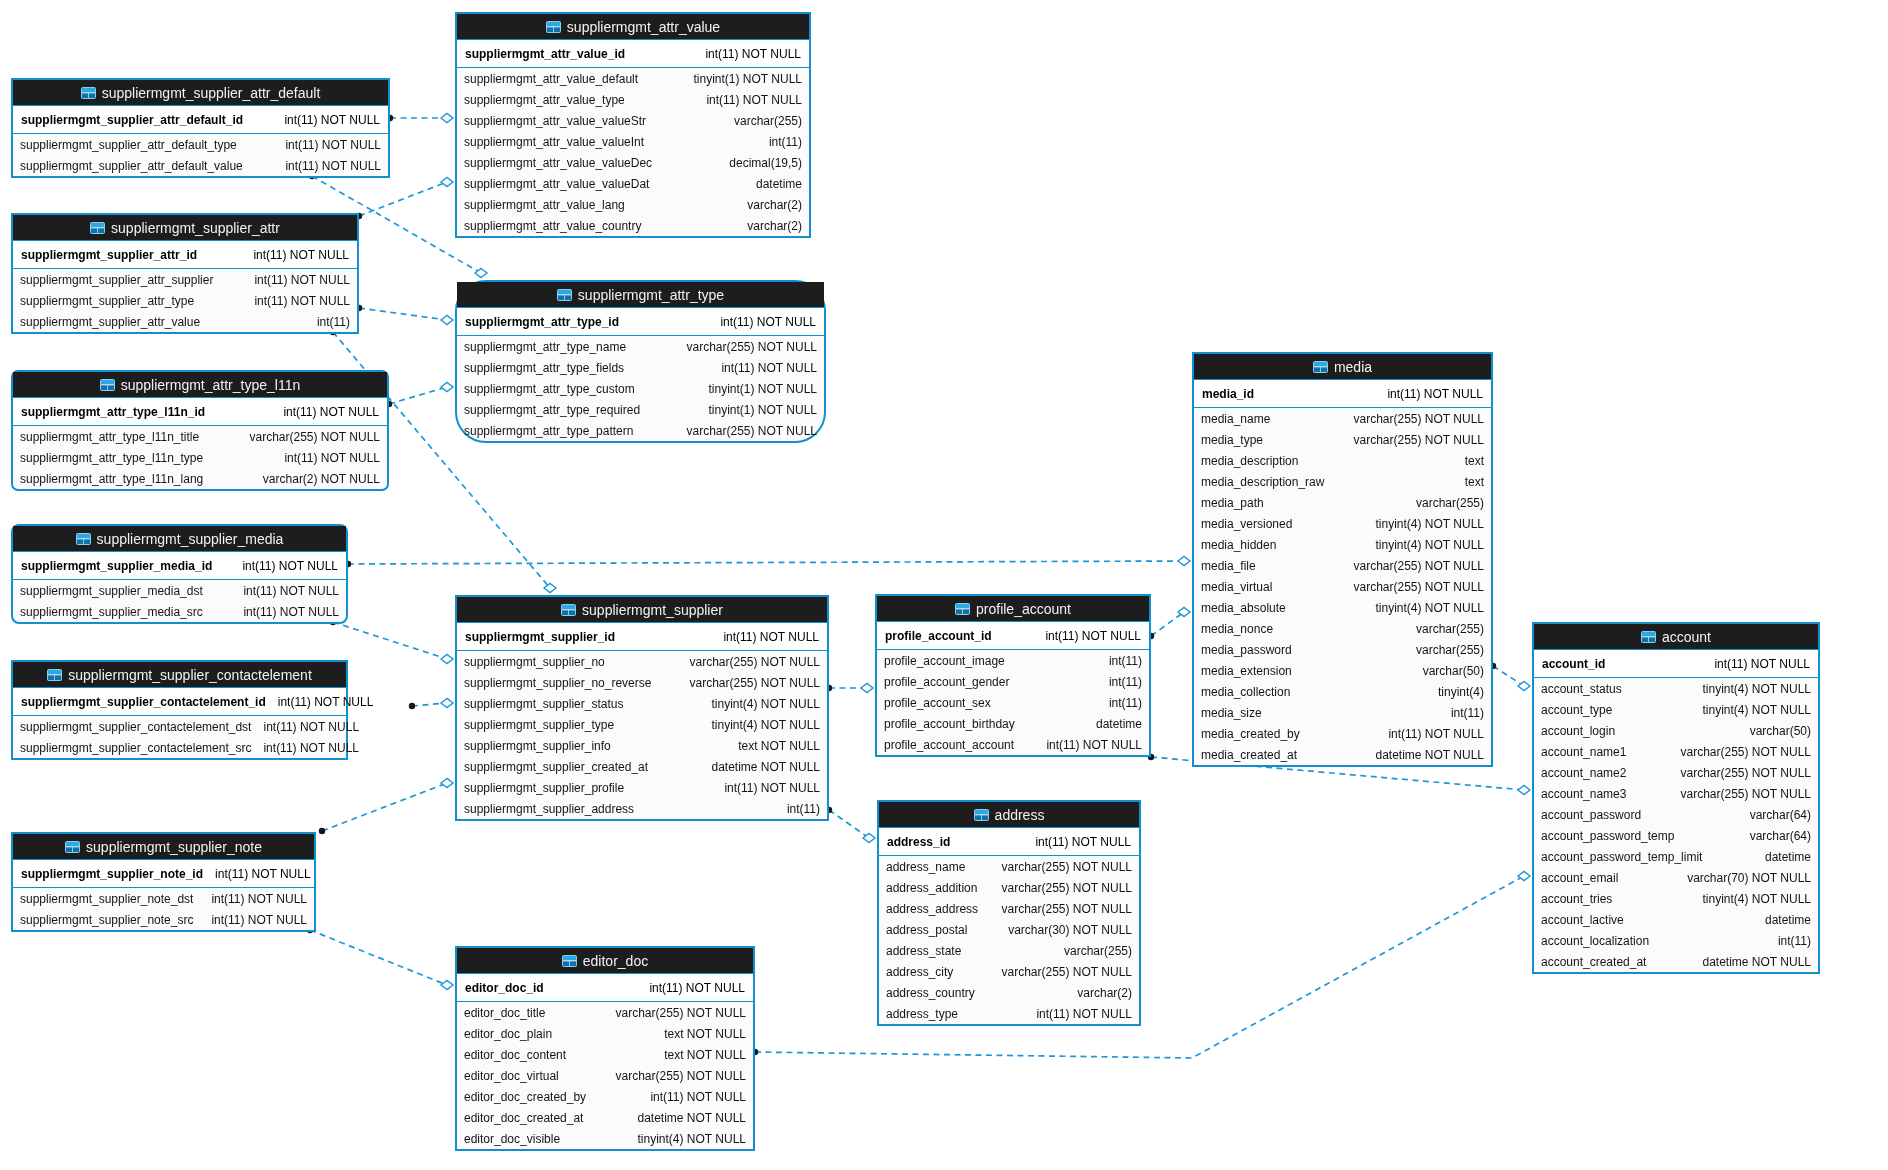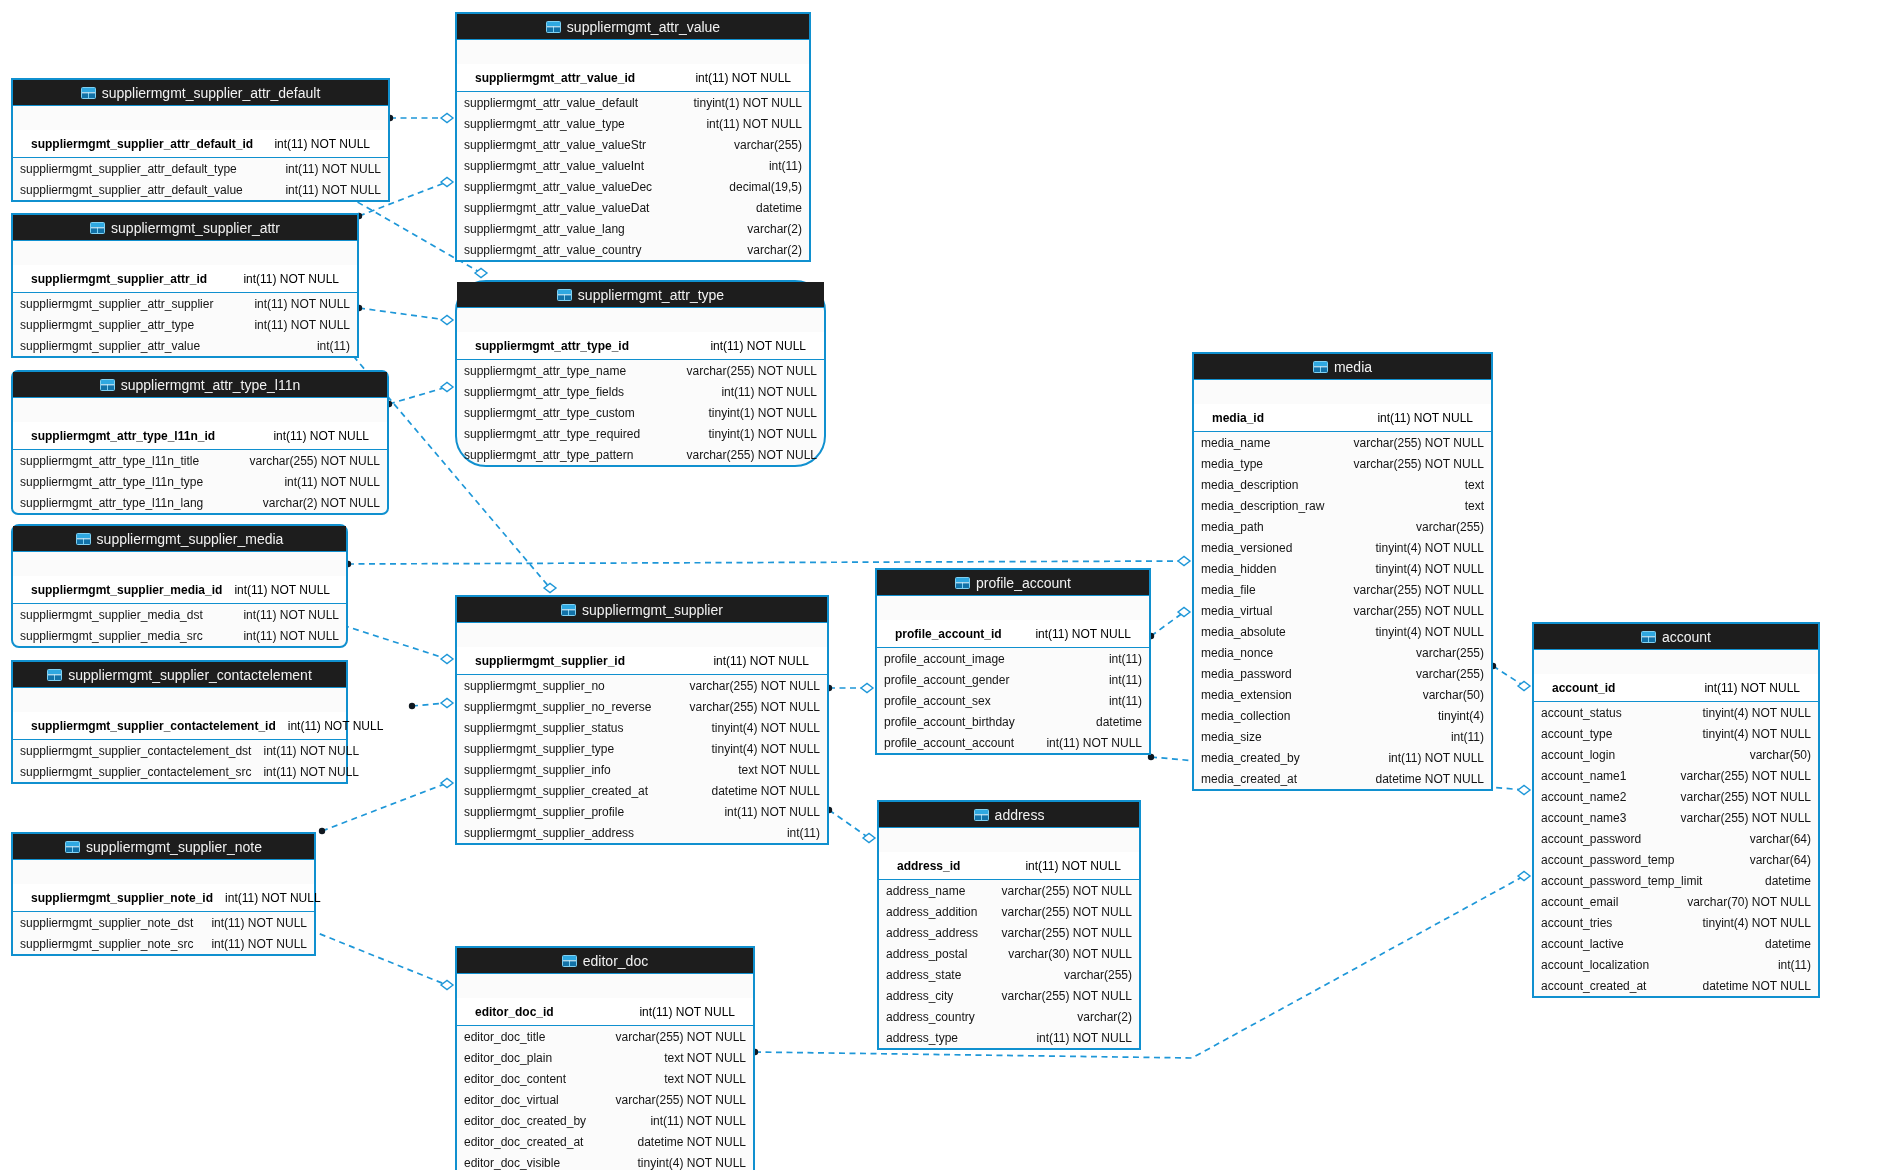--- a/index.html
+++ b/index.html
@@ -5,21 +5,21 @@
   html,body{margin:0;padding:0;background:#ffffff;}
   #canvas{position:relative;width:1888px;height:1170px;background:var(--canvas-bg,#fff);
           overflow:hidden;font-family:"Liberation Sans",sans-serif;}
   #rel-layer{position:absolute;left:0;top:0;}
   .tbl{position:absolute;border:2px solid var(--border);background:var(--row-bg);box-sizing:border-box;}
   .tbl-header{height:25px;background:var(--header-bg);border-bottom:1px solid var(--border);
               display:flex;align-items:center;justify-content:center;gap:6px;
               color:var(--header-text);font-size:14px;white-space:nowrap;}
   .tbl-icon{display:flex;align-items:center;}
   .pk-row{height:27px;background:var(--pk-bg);border-bottom:1px solid var(--border);
-          display:flex;align-items:center;justify-content:space-between;padding:0 18px;font-size:12px;margin-top:24px;}
+          display:flex;align-items:center;justify-content:space-between;padding:0 8px;font-size:12px;}
   .pk-row .cname{font-weight:bold;color:#000;}
   .crow{height:21px;display:flex;align-items:center;justify-content:space-between;
         padding:0 7px;font-size:12px;color:var(--row-text);}
   .cname{white-space:nowrap;margin-right:12px;}
   .ctype{white-space:nowrap;}
 </style>
 </head>
 <body>
 
 <div id="canvas">
@@ -362,21 +362,21 @@
       </div>
       <div class="crow">
         <span class="cname">suppliermgmt_supplier_profile</span>
         <span class="ctype">int(11) NOT NULL</span>
       </div>
       <div class="crow">
         <span class="cname">suppliermgmt_supplier_address</span>
         <span class="ctype">int(11)</span>
       </div>
     </div>
-    <div class="tbl" style="left: 875px; top: 568px; width: 276px;">
+    <div class="tbl" style="left: 875px; top: 594px; width: 276px;">
       <div class="tbl-header">
         <span class="tbl-icon">
           <svg width="15" height="12" viewBox="0 0 15 12">
             <rect x="0.5" y="0.5" width="14" height="11" rx="1" fill="#1272a8" stroke="#7fd0f2"></rect>
             <rect x="1" y="1" width="13" height="4.5" fill="#2fa8e1"></rect>
             <line x1="7.5" y1="5.5" x2="7.5" y2="11" stroke="#7fd0f2" stroke-width="1"></line>
             <line x1="1" y1="5.8" x2="14" y2="5.8" stroke="#eaf7fd" stroke-width="1"></line>
           </svg>
         </span>
         <span class="tbl-title">profile_account</span>

